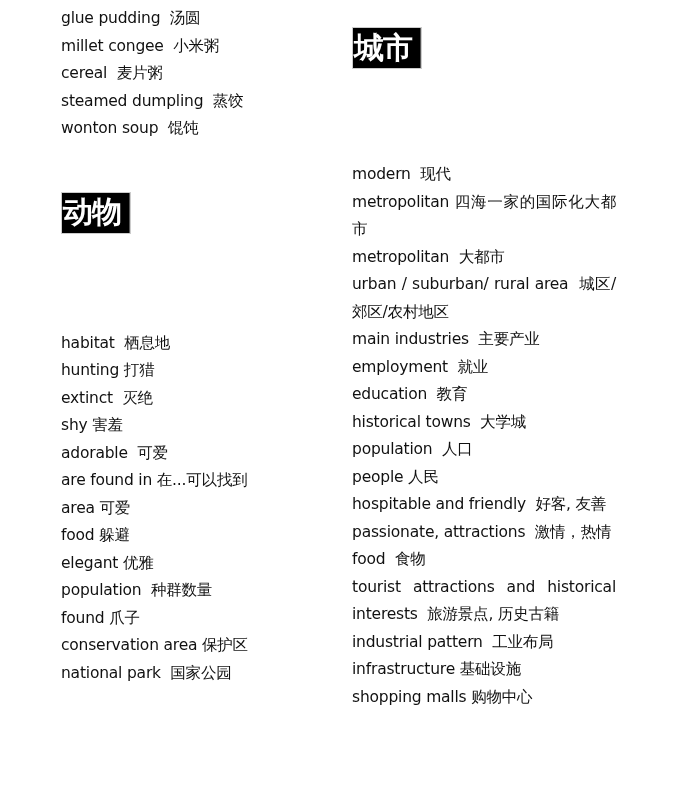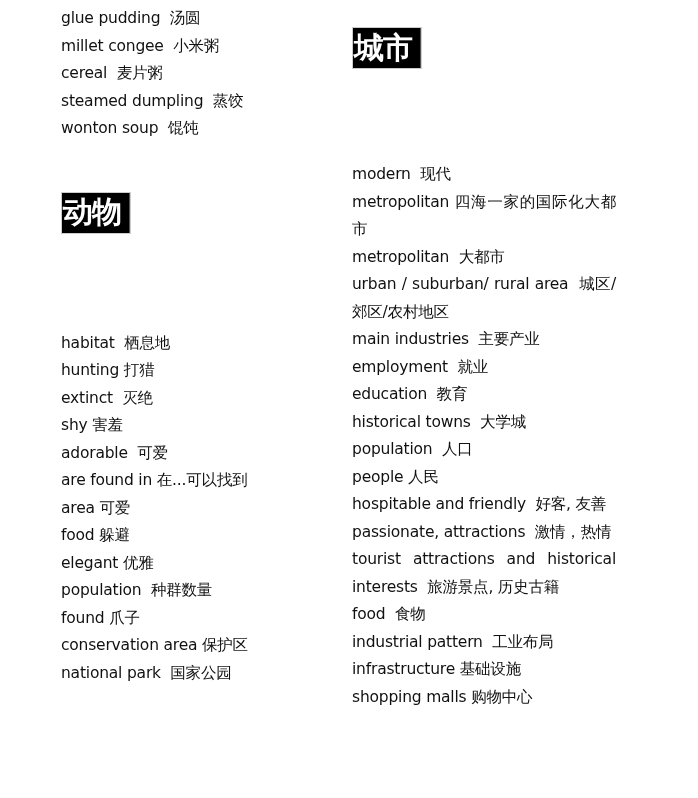--- a/index.html
+++ b/index.html
@@ -185,27 +185,27 @@
     </div>
     <div class="line">
       <span class="en">people</span>&nbsp;<span class="zh">人民</span>
     </div>
     <div class="line">
       <span class="en">hospitable and friendly</span>&nbsp;&nbsp;<span class="zh">好客, 友善</span>
     </div>
     <div class="line wrap">
       <span class="en">passionate, attractions</span>&nbsp; <span class="zh">激情，热情</span>
     </div>
+    <div class="line">
+      <span class="en">food</span>&nbsp;&nbsp;<span class="zh">食物</span>
+    </div>
     <div class="line wrap">
       <span class="en">tourist attractions and historical interests</span>&nbsp; <span class="zh">旅游景点, 历史古籍</span>
     </div>
     <div class="line">
-      <span class="en">food</span>&nbsp;&nbsp;<span class="zh">食物</span>
-    </div>
-    <div class="line">
       <span class="en">industrial pattern</span>&nbsp;&nbsp;<span class="zh">工业布局</span>
     </div>
     <div class="line">
       <span class="en">infrastructure</span>&nbsp;<span class="zh">基础设施</span>
     </div>
     <div class="line">
       <span class="en">shopping malls</span>&nbsp;<span class="zh">购物中心</span>
     </div>
   </div>
 </div>

